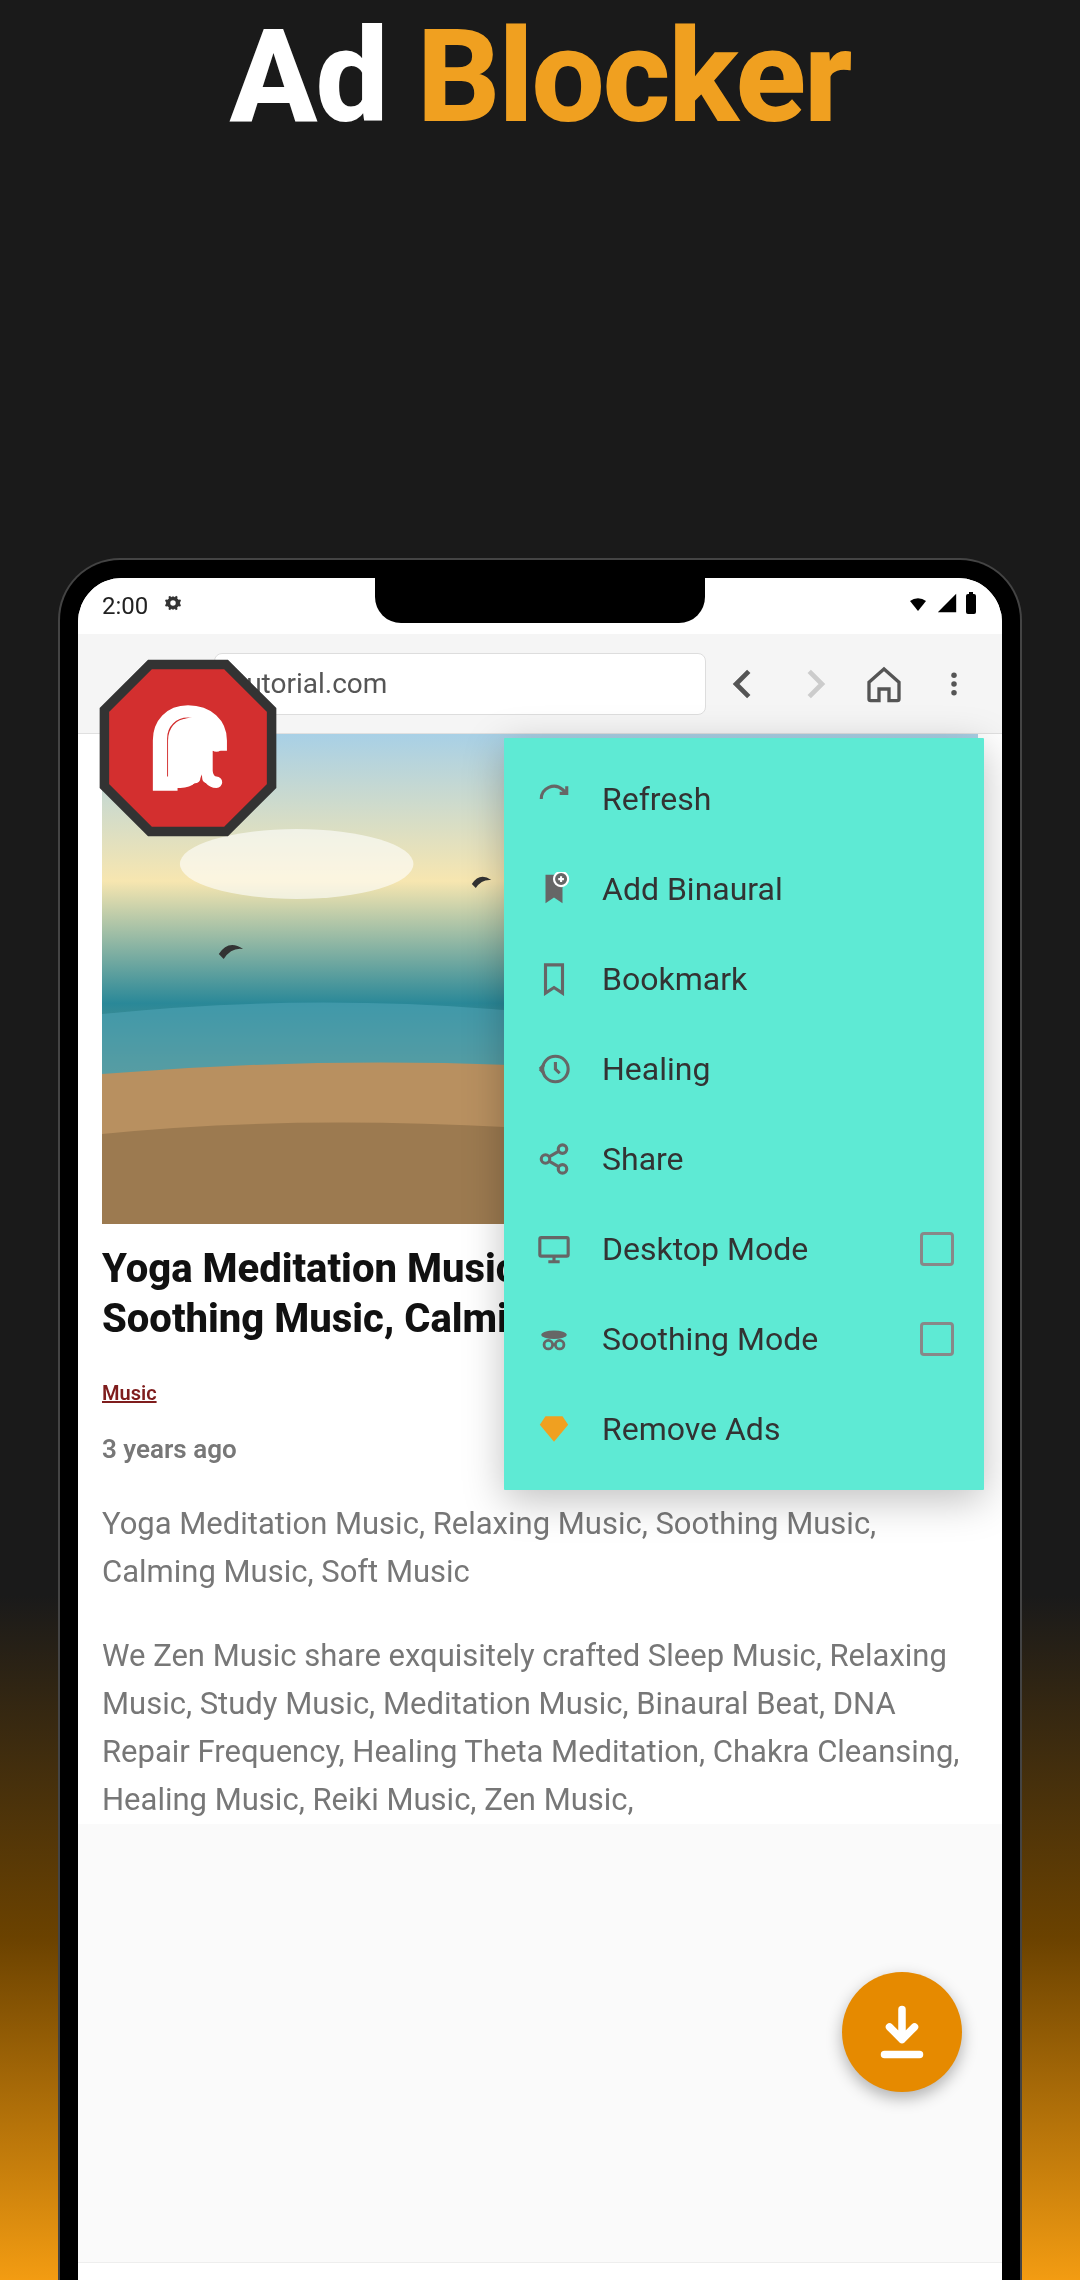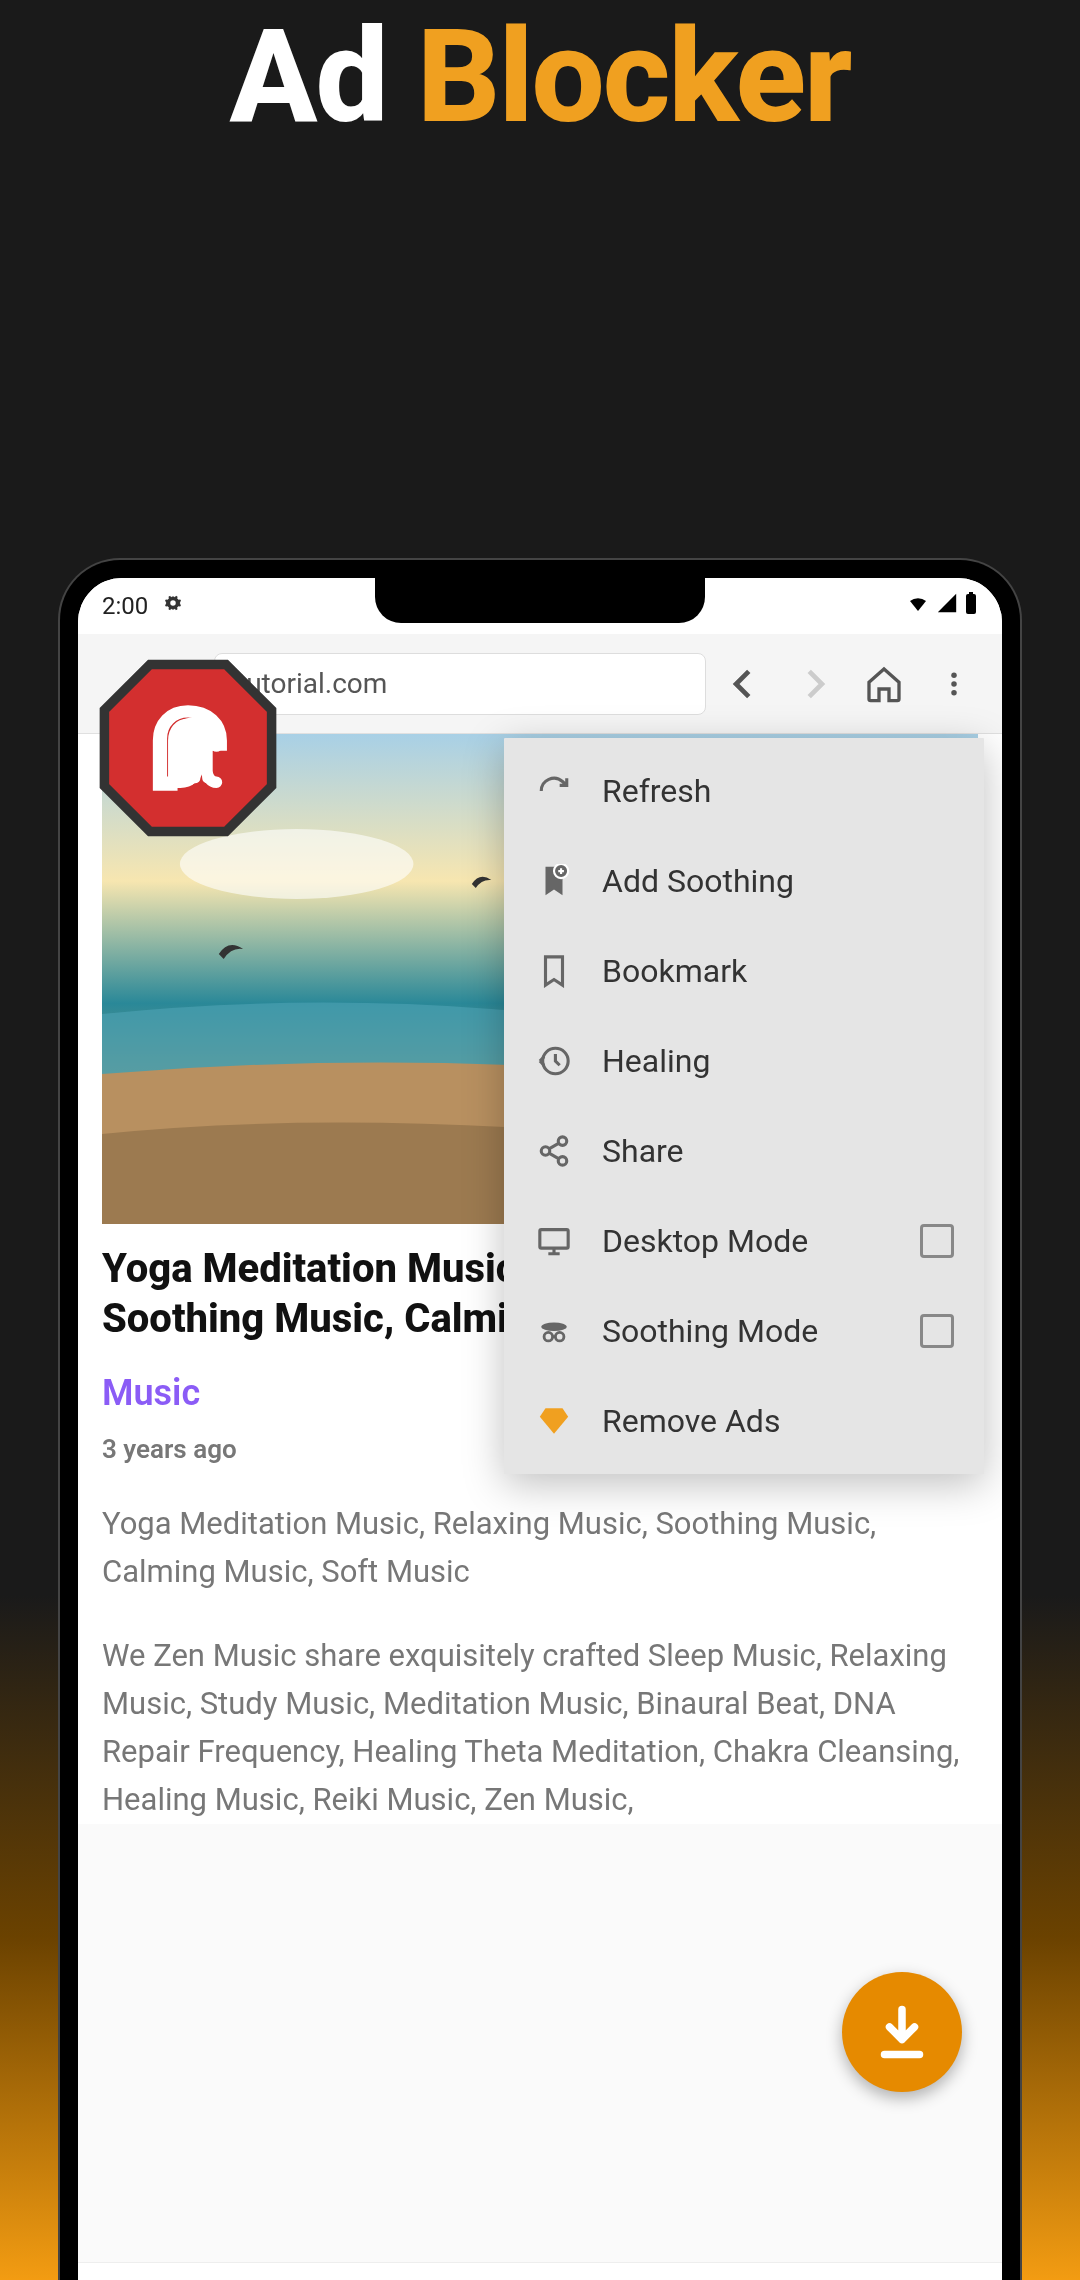--- a/index.html
+++ b/index.html
@@ -113,21 +113,21 @@
     color: #111;
     margin-top: 20px;
     line-height: 1.25;
   }
   .meta-row {
     display: flex;
     align-items: center;
     gap: 30px;
     margin-top: 26px;
   }
-  .meta-cat { font-size: 36px; color: #8b5cf6; font-weight: 600; }
+  .meta-cat { font-size: 20px; color: #7f1d1d; font-weight: 600; text-decoration: underline; }
   .meta-time { font-size: 26px; color: #777; font-weight: 600; margin-top: 18px; }
   .pill {
     border: 2px solid #888;
     border-radius: 8px;
     padding: 6px 16px;
     font-size: 26px;
     color: #333;
     margin-left: auto;
   }
   .body-text {
@@ -157,24 +157,24 @@
     justify-content: space-around;
     align-items: center;
     z-index: 10;
   }
   .bn-item { color: #999; }
   .menu {
     position: absolute;
     right: 18px;
     top: 160px;
     width: 480px;
-    background: #e5e5e5;
+    background: #5eead4;
     border-radius: 1px;
     box-shadow: 0 10px 40px rgba(0,0,0,0.25);
-    padding: 8px 0;
+    padding: 16px 0;
     z-index: 40;
   }
   .menu-item {
     display: flex;
     align-items: center;
     padding: 26px 30px;
     gap: 28px;
     font-size: 32px;
     color: #333;
   }
@@ -296,21 +296,21 @@
         <span>Refresh</span>
       </div>
       <div class="menu-item">
         <span class="mi-icon">
             <svg width="34" height="34" viewBox="0 0 24 24" fill="#666">
               <path d="M6 2h12v20l-6-4-6 4V2z"></path>
               <circle cx="17" cy="5" r="5" fill="#666" stroke="#fff" stroke-width="1.5"></circle>
               <path d="M17 3v4M15 5h4" stroke="#fff" stroke-width="1.5"></path>
             </svg>
           </span>
-        <span>Add Soothing</span>
+        <span>Add Binaural</span>
       </div>
       <div class="menu-item">
         <span class="mi-icon">
             <svg width="34" height="34" viewBox="0 0 24 24" fill="none" stroke="#666" stroke-width="2.2">
               <path d="M6 2h12v20l-6-4-6 4V2z"></path>
             </svg>
           </span>
         <span>Bookmark</span>
       </div>
       <div class="menu-item">

